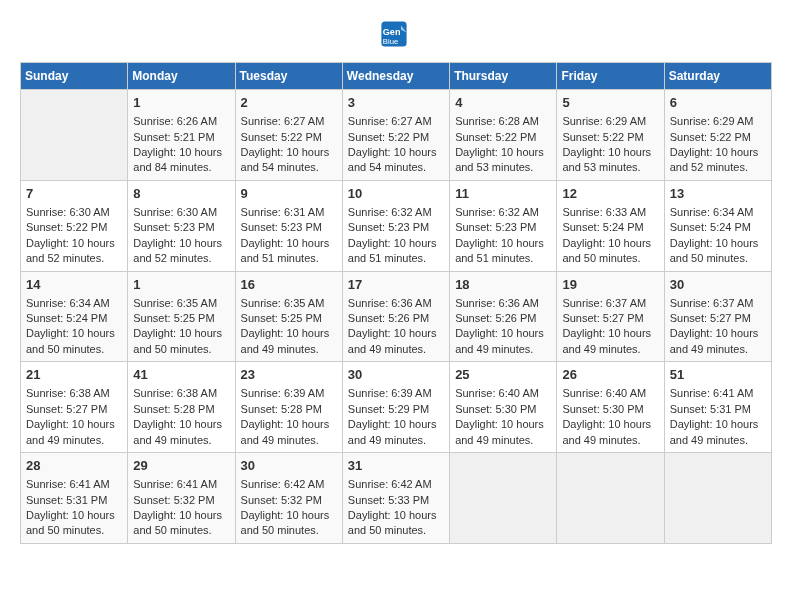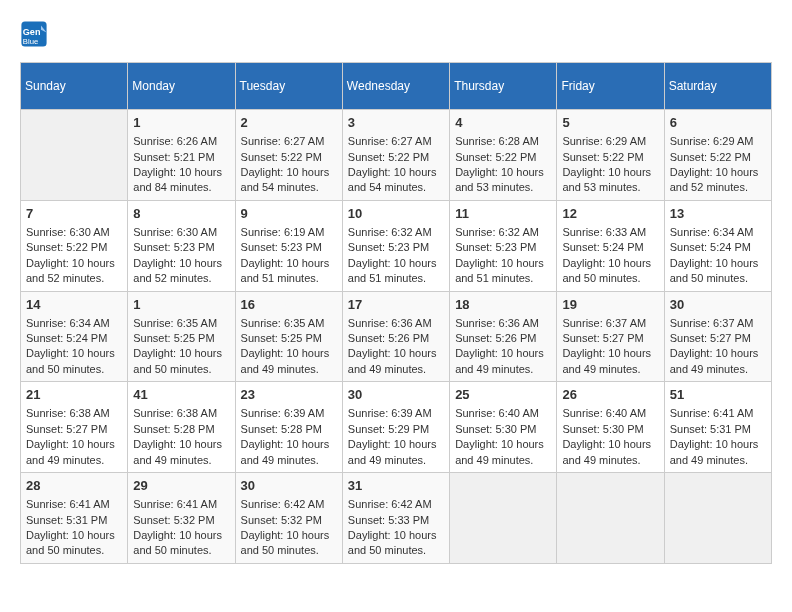--- a/index.html
+++ b/index.html
@@ -37,36 +37,36 @@
       font-weight: bold;
       color: #2a2a2a;
     }
     .location {
       font-size: 15px;
       color: #444;
       margin-top: 2px;
     }
     .top-row {
       display: flex;
-      justify-content: flex-start;
+      justify-content: center;
       align-items: flex-end;
       margin-bottom: 10px;
     }
     table {
       width: 100%;
       border-collapse: collapse;
       font-size: 11px;
     }
     thead tr th {
       background: #2a6db5;
       color: #fff;
-      padding: 16px 4px;
+      padding: 6px 4px;
       text-align: left;
       font-size: 12px;
-      font-weight: normal;
+      font-weight: bold;
       border: 1px solid #ccc;
     }
     tbody tr td {
       vertical-align: top;
       padding: 4px 5px;
       border: 1px solid #ccc;
       height: 80px;
       color: #333;
       line-height: 1.4;
     }
@@ -176,21 +176,21 @@
         </td>
         <td>
           <span class="day-num">8</span>
           <div>Sunrise: 6:30 AM</div>
           <div>Sunset: 5:23 PM</div>
           <div>Daylight: 10 hours</div>
           <div>and 52 minutes.</div>
         </td>
         <td>
           <span class="day-num">9</span>
-          <div>Sunrise: 6:19 AM</div>
+          <div>Sunrise: 6:31 AM</div>
           <div>Sunset: 5:23 PM</div>
           <div>Daylight: 10 hours</div>
           <div>and 51 minutes.</div>
         </td>
         <td>
           <span class="day-num">10</span>
           <div>Sunrise: 6:32 AM</div>
           <div>Sunset: 5:23 PM</div>
           <div>Daylight: 10 hours</div>
           <div>and 51 minutes.</div>

